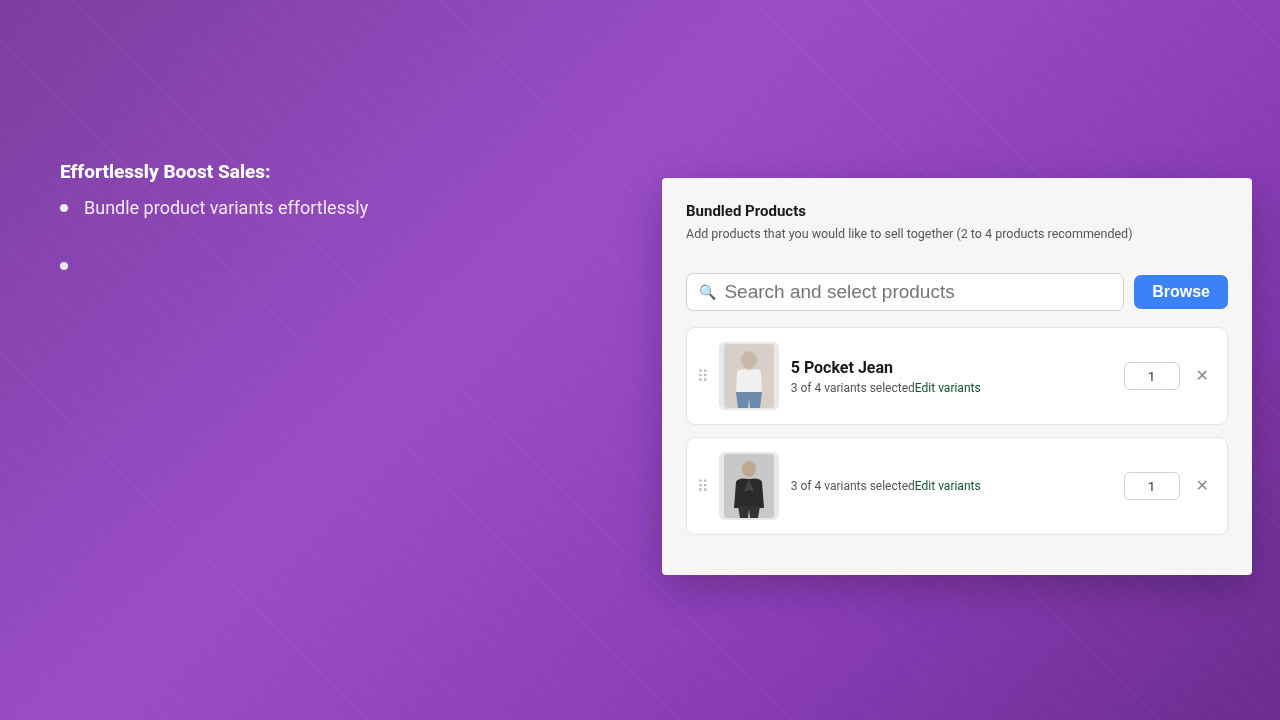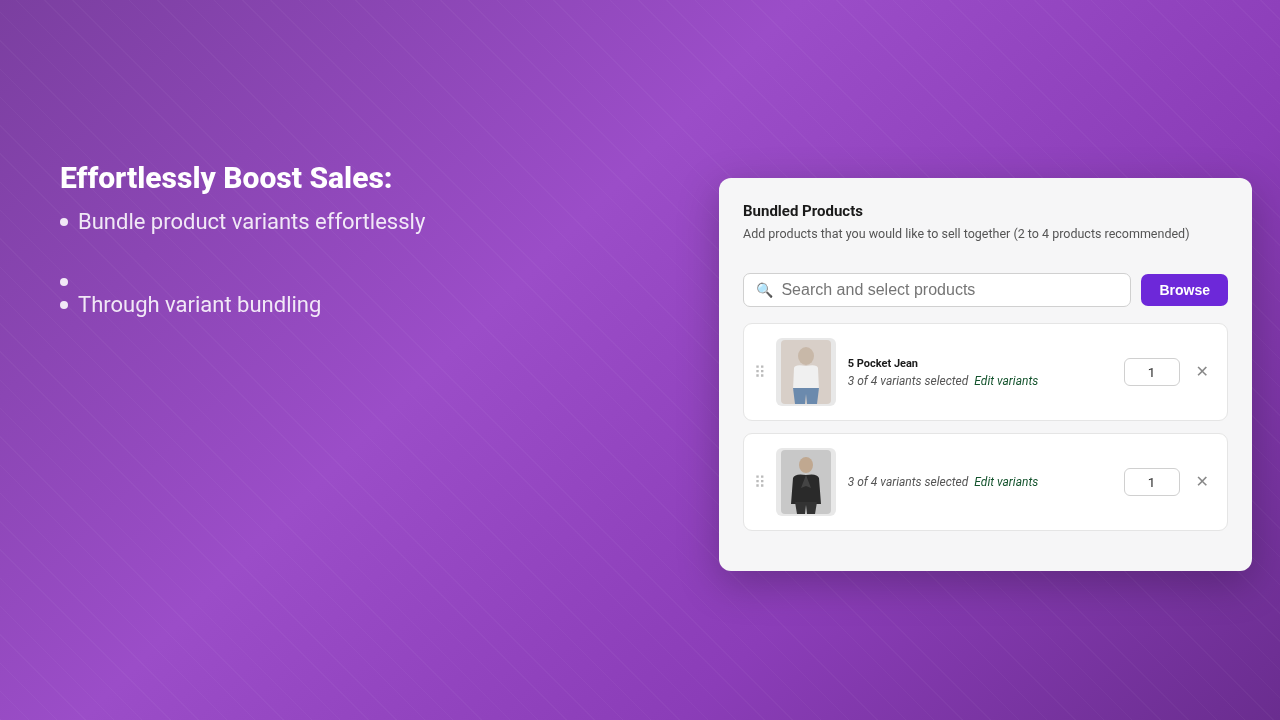--- a/index.html
+++ b/index.html
@@ -28,57 +28,57 @@
     }
 
     .left-panel {
       position: absolute;
       left: 60px;
       top: 160px;
       width: 540px;
     }
 
     .headline {
-      font-size: 30px;
+      font-size: 19px;
       font-weight: 800;
       color: #ffffff;
       margin-bottom: 14px;
     }
 
     .bullet-list {
       list-style: none;
       margin-bottom: 44px;
     }
 
     .bullet-list li {
-      font-size: 22px;
+      font-size: 18px;
       font-weight: 400;
       color: rgba(255,255,255,0.88);
       margin-bottom: 6px;
       display: flex;
       align-items: center;
-      gap: 10px;
+      gap: 16px;
     }
 
     .bullet-dot {
       width: 8px;
       height: 8px;
       border-radius: 50%;
       background: rgba(255,255,255,0.88);
       flex-shrink: 0;
     }
 
     
     .card {
       position: absolute;
       right: 28px;
       top: 178px;
-      width: 533px;
+      width: 590px;
       background: #f6f6f7;
-      border-radius: 12px;
+      border-radius: 4px;
       padding: 24px 24px 28px;
       box-shadow: 0 12px 40px rgba(0,0,0,0.25);
     }
 
     .card-title {
       font-size: 15px;
       font-weight: 700;
       color: #1a1a1a;
       margin-bottom: 6px;
     }
@@ -109,33 +109,33 @@
 
     .search-icon {
       color: #888;
       font-size: 14px;
       flex-shrink: 0;
     }
 
     .search-input {
       border: none;
       outline: none;
-      font-size: 16px;
+      font-size: 19px;
       color: #ef4444;
       background: transparent;
       width: 100%;
     }
 
     .browse-btn {
-      background: #6d28d9;
+      background: #3b82f6;
       color: #fff;
       border: none;
       border-radius: 7px;
       padding: 8px 18px;
-      font-size: 14px;
+      font-size: 16px;
       font-weight: 600;
       cursor: pointer;
       white-space: nowrap;
     }
 
     .product-card {
       background: #ffffff;
       border-radius: 9px;
       padding: 14px 14px 14px 10px;
       display: flex;
@@ -164,33 +164,32 @@
       align-items: center;
       justify-content: center;
     }
 
     
     .product-info {
       flex: 1;
     }
 
     .product-name {
-      font-size: 11px;
+      font-size: 16px;
       font-weight: 700;
       color: #1a1a1a;
       margin-bottom: 4px;
     }
 
     .product-variants {
       font-size: 12px;
       color: #555;
       display: flex;
       align-items: flex-start;
-      gap: 6px;
-      font-style: italic;
+      gap: 0;
     }
 
     .edit-link {
       color: #14532d;
       font-size: 12px;
       cursor: pointer;
       text-decoration: none;
     }
 
     .qty-box {
@@ -225,24 +224,20 @@
   <ul class="bullet-list">
     <li>
       <span class="bullet-dot"></span>
       <span>Bundle product variants effortlessly</span>
     </li>
   </ul>
   <ul class="bullet-list">
     <li>
       <span class="bullet-dot"></span>
     </li>
-    <li>
-      <span class="bullet-dot"></span>
-      <span>Through variant bundling</span>
-    </li>
   </ul>
 </div>
 
 <div class="card">
   <div class="card-title">Bundled Products</div>
   <div class="card-subtitle">Add products that you would like to sell together (2 to 4 products recommended)</div>
 
   <div class="search-row">
     <div class="search-box">
       <span class="search-icon">🔍</span>

